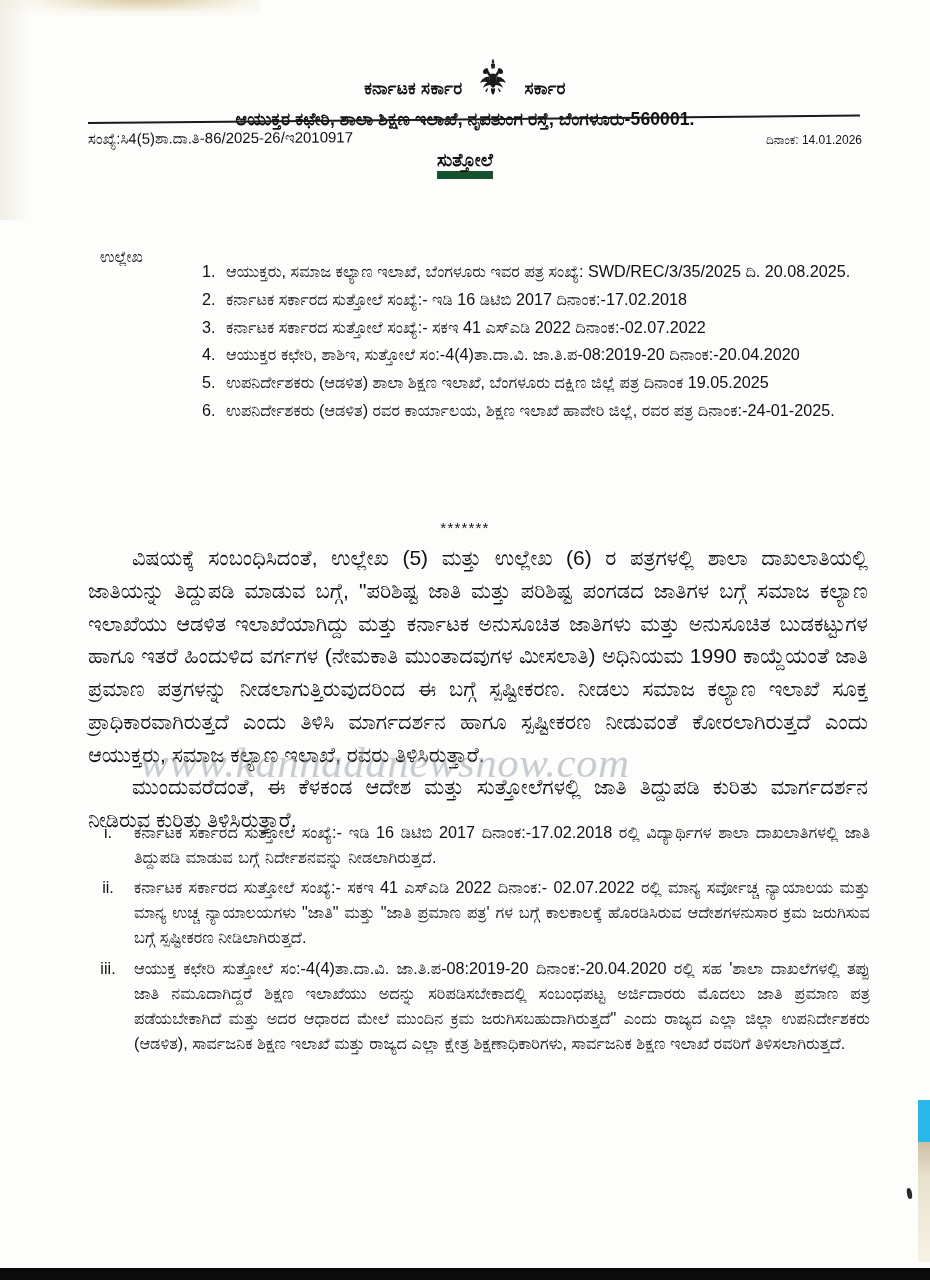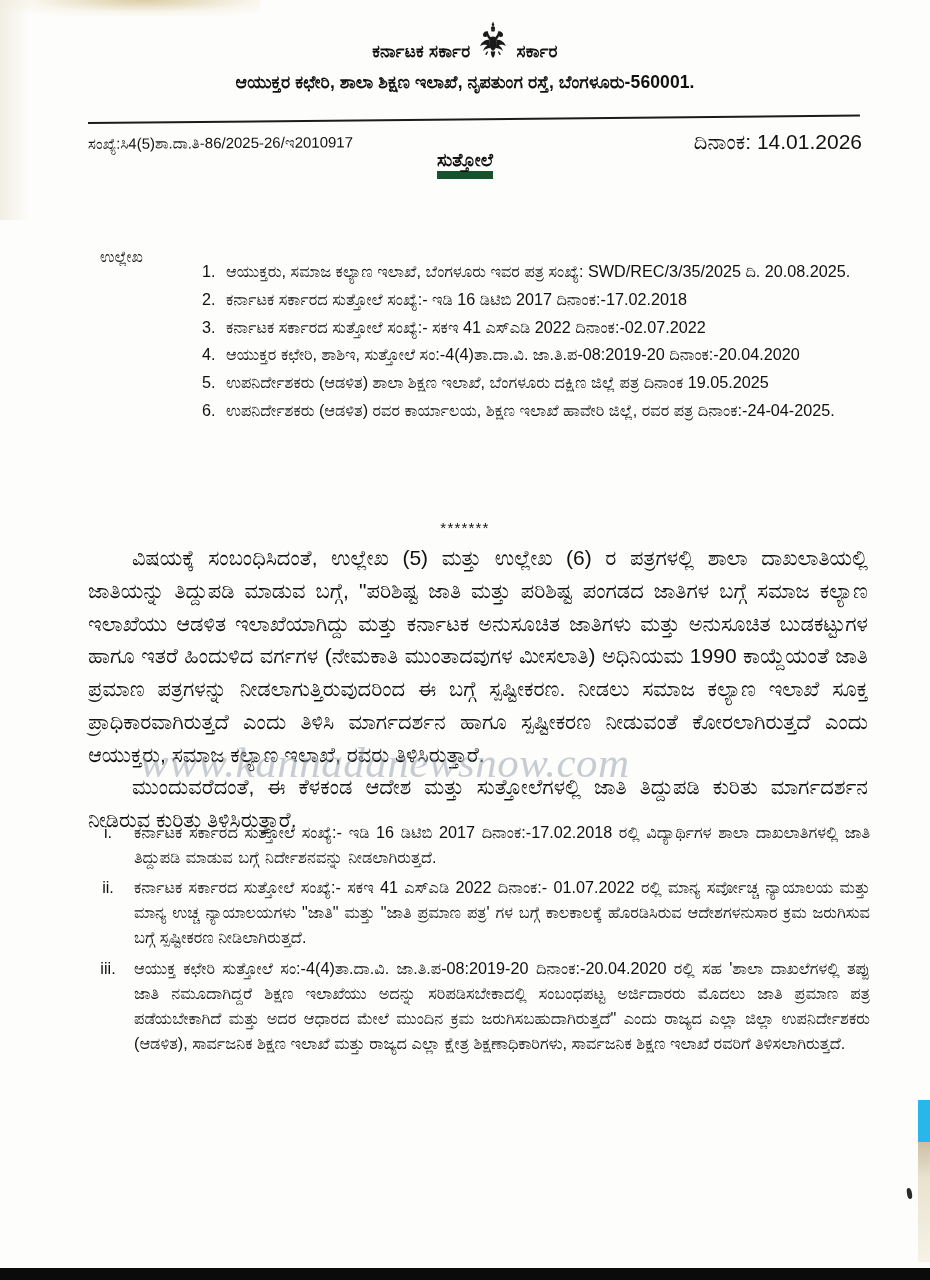--- a/index.html
+++ b/index.html
@@ -96,24 +96,25 @@
   .letterhead {
     position: absolute;
     left: 0; right: 0;
     top: 38px;
     text-align: center;
   }
   .gov-line {
     display: flex;
     align-items: center;
     justify-content: center;
-    gap: 0;
+    gap: 8px;
     font-size: 17px;
     font-weight: bold;
     letter-spacing: 0.3px;
+    margin-top: 37px;
   }
   .emblem {
     width: 46px;
     height: 46px;
     margin-top: -18px;
     display: inline-block;
   }
   .office-line {
     margin-top: 6px;
     font-size: 17.5px;
@@ -138,21 +139,21 @@
     top: 130px;
     left: 88px;
     right: 60px;
     display: flex;
     justify-content: space-between;
     align-items: baseline;
     font-size: 15px;
     gap: 24px;
   }
   .ref-no { transform: rotate(-0.35deg); transform-origin: left center; }
-  .ref-date { font-size: 21px; padding-right: 8px; }
+  .ref-date { font-size: 12px; padding-right: 8px; }
 
   .circ-title {
     position: absolute;
     top: 150px;
     left: 0; right: 0;
     text-align: center;
     font-size: 18px;
     font-weight: bold;
   }
   .circ-title span {
@@ -309,42 +310,42 @@
 
 
   <div class="refs">
     <div class="refs-label">ಉಲ್ಲೇಖ</div>
     <ol class="refs-list">
       <li>ಆಯುಕ್ತರು, ಸಮಾಜ ಕಲ್ಯಾಣ ಇಲಾಖೆ, ಬೆಂಗಳೂರು ಇವರ ಪತ್ರ ಸಂಖ್ಯೆ: SWD/REC/3/35/2025 ದಿ. 20.08.2025.</li>
       <li>ಕರ್ನಾಟಕ ಸರ್ಕಾರದ ಸುತ್ತೋಲೆ ಸಂಖ್ಯೆ:- ಇಡಿ 16 ಡಿಟಿಬಿ 2017 ದಿನಾಂಕ:-17.02.2018</li>
       <li>ಕರ್ನಾಟಕ ಸರ್ಕಾರದ ಸುತ್ತೋಲೆ ಸಂಖ್ಯೆ:- ಸಕಇ 41 ಎಸ್‌ಎಡಿ 2022 ದಿನಾಂಕ:-02.07.2022</li>
       <li>ಆಯುಕ್ತರ ಕಛೇರಿ, ಶಾಶಿಇ, ಸುತ್ತೋಲೆ ಸಂ:-4(4)ತಾ.ದಾ.ವಿ. ಜಾ.ತಿ.ಪ-08:2019-20 ದಿನಾಂಕ:-20.04.2020</li>
       <li>ಉಪನಿರ್ದೇಶಕರು (ಆಡಳಿತ) ಶಾಲಾ ಶಿಕ್ಷಣ ಇಲಾಖೆ, ಬೆಂಗಳೂರು ದಕ್ಷಿಣ ಜಿಲ್ಲೆ ಪತ್ರ ದಿನಾಂಕ 19.05.2025</li>
-      <li>ಉಪನಿರ್ದೇಶಕರು (ಆಡಳಿತ) ರವರ ಕಾರ್ಯಾಲಯ, ಶಿಕ್ಷಣ ಇಲಾಖೆ ಹಾವೇರಿ ಜಿಲ್ಲೆ, ರವರ ಪತ್ರ ದಿನಾಂಕ:-24-04-2025.</li>
+      <li>ಉಪನಿರ್ದೇಶಕರು (ಆಡಳಿತ) ರವರ ಕಾರ್ಯಾಲಯ, ಶಿಕ್ಷಣ ಇಲಾಖೆ ಹಾವೇರಿ ಜಿಲ್ಲೆ, ರವರ ಪತ್ರ ದಿನಾಂಕ:-24-01-2025.</li>
     </ol>
   </div>
 
   <div class="stars">*******</div>
 
   <div class="para" id="para1">
     <span class="indent"></span><span>ವಿಷಯಕ್ಕೆ ಸಂಬಂಧಿಸಿದಂತೆ, ಉಲ್ಲೇಖ (5) ಮತ್ತು ಉಲ್ಲೇಖ (6) ರ ಪತ್ರಗಳಲ್ಲಿ ಶಾಲಾ ದಾಖಲಾತಿಯಲ್ಲಿ ಜಾತಿಯನ್ನು ತಿದ್ದುಪಡಿ ಮಾಡುವ ಬಗ್ಗೆ, "ಪರಿಶಿಷ್ಟ ಜಾತಿ ಮತ್ತು ಪರಿಶಿಷ್ಟ ಪಂಗಡದ ಜಾತಿಗಳ ಬಗ್ಗೆ ಸಮಾಜ ಕಲ್ಯಾಣ ಇಲಾಖೆಯು ಆಡಳಿತ ಇಲಾಖೆಯಾಗಿದ್ದು ಮತ್ತು ಕರ್ನಾಟಕ ಅನುಸೂಚಿತ ಜಾತಿಗಳು ಮತ್ತು ಅನುಸೂಚಿತ ಬುಡಕಟ್ಟುಗಳ ಹಾಗೂ ಇತರೆ ಹಿಂದುಳಿದ ವರ್ಗಗಳ (ನೇಮಕಾತಿ ಮುಂತಾದವುಗಳ ಮೀಸಲಾತಿ) ಅಧಿನಿಯಮ 1990 ಕಾಯ್ದೆಯಂತೆ ಜಾತಿ ಪ್ರಮಾಣ ಪತ್ರಗಳನ್ನು ನೀಡಲಾಗುತ್ತಿರುವುದರಿಂದ ಈ ಬಗ್ಗೆ ಸ್ಪಷ್ಟೀಕರಣ. ನೀಡಲು ಸಮಾಜ ಕಲ್ಯಾಣ ಇಲಾಖೆ ಸೂಕ್ತ ಪ್ರಾಧಿಕಾರವಾಗಿರುತ್ತದೆ ಎಂದು ತಿಳಿಸಿ ಮಾರ್ಗದರ್ಶನ ಹಾಗೂ ಸ್ಪಷ್ಟೀಕರಣ ನೀಡುವಂತೆ ಕೋರಲಾಗಿರುತ್ತದೆ ಎಂದು ಆಯುಕ್ತರು, ಸಮಾಜ ಕಲ್ಯಾಣ ಇಲಾಖೆ, ರವರು ತಿಳಿಸಿರುತ್ತಾರೆ.</span>
   </div>
 
   <div class="para" id="para2">
     <span class="indent"></span><span>ಮುಂದುವರೆದಂತೆ, ಈ ಕೆಳಕಂಡ ಆದೇಶ ಮತ್ತು ಸುತ್ತೋಲೆಗಳಲ್ಲಿ ಜಾತಿ ತಿದ್ದುಪಡಿ ಕುರಿತು ಮಾರ್ಗದರ್ಶನ ನೀಡಿರುವ ಕುರಿತು ತಿಳಿಸಿರುತ್ತಾರೆ.</span>
   </div>
 
   <div class="romans">
     <div class="roman-item">
       <div class="roman-num">i.</div>
       <div class="roman-body loose">ಕರ್ನಾಟಕ ಸರ್ಕಾರದ ಸುತ್ತೋಲೆ ಸಂಖ್ಯೆ:- ಇಡಿ 16 ಡಿಟಿಬಿ 2017 ದಿನಾಂಕ:-17.02.2018 ರಲ್ಲಿ ವಿದ್ಯಾರ್ಥಿಗಳ ಶಾಲಾ ದಾಖಲಾತಿಗಳಲ್ಲಿ ಜಾತಿ ತಿದ್ದುಪಡಿ ಮಾಡುವ ಬಗ್ಗೆ ನಿರ್ದೇಶನವನ್ನು ನೀಡಲಾಗಿರುತ್ತದೆ.</div>
     </div>
     <div class="roman-item">
       <div class="roman-num">ii.</div>
-      <div class="roman-body">ಕರ್ನಾಟಕ ಸರ್ಕಾರದ ಸುತ್ತೋಲೆ ಸಂಖ್ಯೆ:- ಸಕಇ 41 ಎಸ್‌ಎಡಿ 2022 ದಿನಾಂಕ:- 01.07.2022 ರಲ್ಲಿ ಮಾನ್ಯ ಸರ್ವೋಚ್ಚ ನ್ಯಾಯಾಲಯ ಮತ್ತು ಮಾನ್ಯ ಉಚ್ಚ ನ್ಯಾಯಾಲಯಗಳು "ಜಾತಿ" ಮತ್ತು "ಜಾತಿ ಪ್ರಮಾಣ ಪತ್ರ' ಗಳ ಬಗ್ಗೆ ಕಾಲಕಾಲಕ್ಕೆ ಹೊರಡಿಸಿರುವ ಆದೇಶಗಳನುಸಾರ ಕ್ರಮ ಜರುಗಿಸುವ ಬಗ್ಗೆ ಸ್ಪಷ್ಟೀಕರಣ ನೀಡಿಲಾಗಿರುತ್ತದೆ.</div>
+      <div class="roman-body">ಕರ್ನಾಟಕ ಸರ್ಕಾರದ ಸುತ್ತೋಲೆ ಸಂಖ್ಯೆ:- ಸಕಇ 41 ಎಸ್‌ಎಡಿ 2022 ದಿನಾಂಕ:- 02.07.2022 ರಲ್ಲಿ ಮಾನ್ಯ ಸರ್ವೋಚ್ಚ ನ್ಯಾಯಾಲಯ ಮತ್ತು ಮಾನ್ಯ ಉಚ್ಚ ನ್ಯಾಯಾಲಯಗಳು "ಜಾತಿ" ಮತ್ತು "ಜಾತಿ ಪ್ರಮಾಣ ಪತ್ರ' ಗಳ ಬಗ್ಗೆ ಕಾಲಕಾಲಕ್ಕೆ ಹೊರಡಿಸಿರುವ ಆದೇಶಗಳನುಸಾರ ಕ್ರಮ ಜರುಗಿಸುವ ಬಗ್ಗೆ ಸ್ಪಷ್ಟೀಕರಣ ನೀಡಿಲಾಗಿರುತ್ತದೆ.</div>
     </div>
     <div class="roman-item">
       <div class="roman-num">iii.</div>
       <div class="roman-body">ಆಯುಕ್ತ ಕಛೇರಿ ಸುತ್ತೋಲೆ ಸಂ:-4(4)ತಾ.ದಾ.ವಿ. ಜಾ.ತಿ.ಪ-08:2019-20 ದಿನಾಂಕ:-20.04.2020 ರಲ್ಲಿ ಸಹ 'ಶಾಲಾ ದಾಖಲೆಗಳಲ್ಲಿ ತಪ್ಪು ಜಾತಿ ನಮೂದಾಗಿದ್ದರೆ ಶಿಕ್ಷಣ ಇಲಾಖೆಯು ಅದನ್ನು ಸರಿಪಡಿಸಬೇಕಾದಲ್ಲಿ ಸಂಬಂಧಪಟ್ಟ ಅರ್ಜಿದಾರರು ಮೊದಲು ಜಾತಿ ಪ್ರಮಾಣ ಪತ್ರ ಪಡೆಯಬೇಕಾಗಿದೆ ಮತ್ತು ಅದರ ಆಧಾರದ ಮೇಲೆ ಮುಂದಿನ ಕ್ರಮ ಜರುಗಿಸಬಹುದಾಗಿರುತ್ತದೆ" ಎಂದು ರಾಜ್ಯದ ಎಲ್ಲಾ ಜಿಲ್ಲಾ ಉಪನಿರ್ದೇಶಕರು (ಆಡಳಿತ), ಸಾರ್ವಜನಿಕ ಶಿಕ್ಷಣ ಇಲಾಖೆ ಮತ್ತು ರಾಜ್ಯದ ಎಲ್ಲಾ ಕ್ಷೇತ್ರ ಶಿಕ್ಷಣಾಧಿಕಾರಿಗಳು, ಸಾರ್ವಜನಿಕ ಶಿಕ್ಷಣ ಇಲಾಖೆ ರವರಿಗೆ ತಿಳಿಸಲಾಗಿರುತ್ತದೆ.</div>
     </div>
   </div>
 
 </div>
 
 <div class="bottom-bar"></div>

